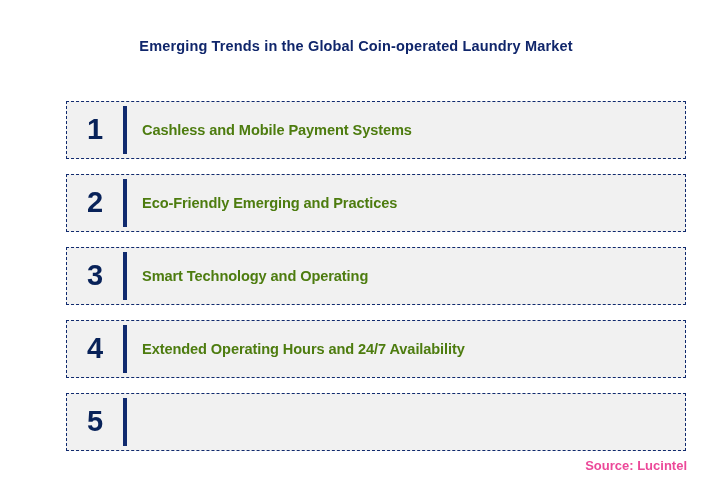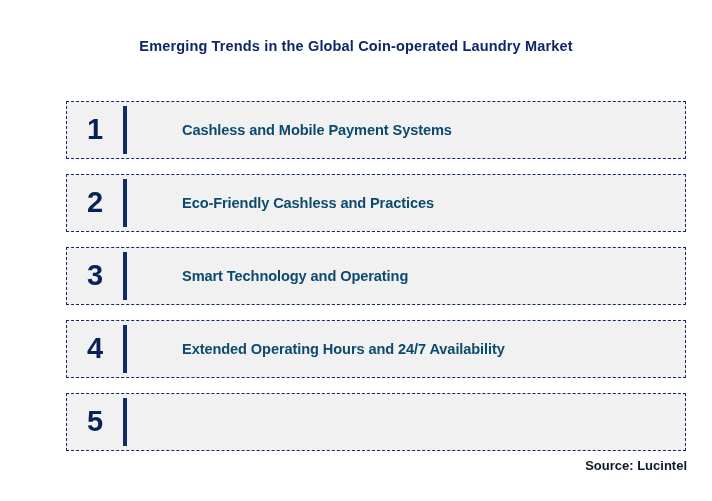--- a/index.html
+++ b/index.html
@@ -66,33 +66,32 @@
     width: 4px;
     height: 48px;
     background: #102a6e;
     margin-right: 0px;
   }
   .trend-label {
     flex: 1 1 auto;
     padding-left: 15px;
     font-size: 14.6px;
     font-weight: bold;
-    color: #0c4a6e;
+    color: #4d7c0f;
     letter-spacing: -0.1px;
     line-height: 1.15;
     white-space: nowrap;
-    margin-left: 40px;
   }
   #source-note {
     position: absolute;
     top: 458px;
     right: 25px;
     font-size: 13px;
     font-weight: bold;
-    color: #0f172a;
+    color: #ec4899;
     letter-spacing: 0px;
   }
 </style>
 </head>
 <body>
 
 <div id="infographic">
 
   <div id="chart-title">Emerging Trends in the Global Coin-operated Laundry Market</div>
 
@@ -100,21 +99,21 @@
 
     <div class="trend-row">
       <span class="trend-rank">1</span>
       <span class="trend-divider"></span>
       <span class="trend-label">Cashless and Mobile Payment Systems</span>
     </div>
 
     <div class="trend-row">
       <span class="trend-rank">2</span>
       <span class="trend-divider"></span>
-      <span class="trend-label">Eco-Friendly Cashless and Practices</span>
+      <span class="trend-label">Eco-Friendly Emerging and Practices</span>
     </div>
 
     <div class="trend-row">
       <span class="trend-rank">3</span>
       <span class="trend-divider"></span>
       <span class="trend-label">Smart Technology and Operating</span>
     </div>
 
     <div class="trend-row">
       <span class="trend-rank">4</span>

